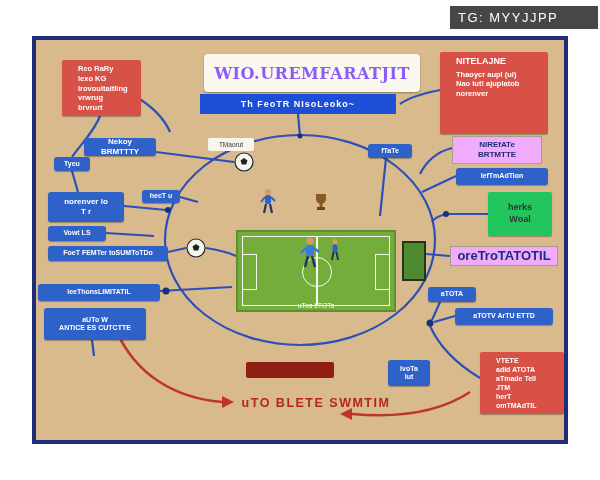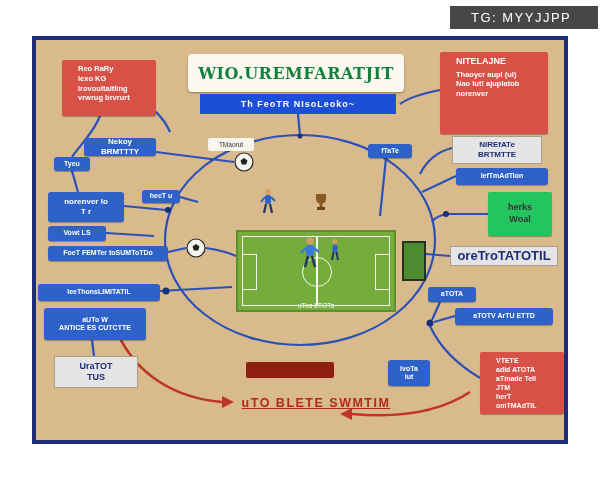--- a/index.html
+++ b/index.html
@@ -1,59 +1,59 @@
 <!DOCTYPE html>
 <html><head>
 <meta charset="utf-8">
 <style>
   html,body{margin:0;padding:0;background:#ffffff;}
   .page{position:relative;width:600px;height:480px;background:#ffffff;overflow:hidden;
         font-family:"Liberation Sans",sans-serif;}
   .wm-tg{position:absolute;right:2px;top:6px;width:148px;height:23px;background:#474747;
          color:#fff;font-size:13px;letter-spacing:1.5px;display:flex;align-items:center;
-         padding-left:21px;box-sizing:border-box;margin-left:46px;}
+         padding-left:8px;box-sizing:border-box;margin-left:46px;}
   .wm-site{position:absolute;left:0;top:442px;width:206px;height:26px;background:rgba(55,55,55,0.78);
            color:#fff;font-size:15px;display:flex;align-items:center;padding-left:8px;box-sizing:border-box;}
   .frame{position:absolute;left:32px;top:36px;width:536px;height:408px;box-sizing:border-box;
          border:4px solid #1e2d78;background:#d8ba8c;}
   .overlay{position:absolute;left:0;top:0;width:528px;height:400px;pointer-events:none;}
   .abs{position:absolute;box-sizing:border-box;}
   .pre{white-space:pre-line;}
   .titlebox{background:#fbf8f0;border-radius:4px;display:flex;align-items:center;justify-content:center;
-            font-family:"DejaVu Serif",serif;font-weight:bold;font-size:16px;color:#15803d;
-            letter-spacing:.5px;box-shadow:0 1px 2px rgba(0,0,0,.35);}
+            font-family:"DejaVu Serif",serif;font-weight:bold;font-size:16px;color:#8b5cf6;
+            letter-spacing:.5px;box-shadow:0 1px 2px rgba(0,0,0,.35);margin-left:16px;}
   .subtitle{background:#1d4ed8;color:#fff;display:flex;align-items:center;justify-content:center;
             font-size:9px;letter-spacing:1px;font-weight:bold;}
   .bluebox{background:#2f62c8;color:#fff;border-radius:3px;font-size:8px;font-weight:bold;
            display:flex;align-items:center;justify-content:center;text-align:center;
            padding:1px 3px;line-height:1.2;box-shadow:0 1px 1px rgba(0,0,0,.3);}
   .smallblue{font-size:7px;}
   .redbox{background:#d85146;color:#fff;border-radius:2px;font-size:7.5px;font-weight:bold;
           padding:4px 16px;line-height:1.3;text-align:left;box-shadow:0 1px 1px rgba(0,0,0,.3);}
   .redbox .hd{font-size:9px;margin-bottom:2px;}
-  .graybox{background:#e5e5e5;border:1px solid #a89f8a;color:#1e2d78;font-weight:bold;font-size:8px;
+  .graybox{background:#f0abfc;border:1px solid #a89f8a;color:#1e2d78;font-weight:bold;font-size:8px;
            display:flex;align-items:center;justify-content:center;text-align:center;line-height:1.25;}
   .whitebox{background:#22c55e;color:#333;font-weight:bold;font-size:9px;border-radius:2px;
             display:flex;align-items:center;justify-content:center;text-align:center;line-height:1.3;
             box-shadow:0 1px 1px rgba(0,0,0,.3);}
   .tinywhite{background:#f8f5ec;color:#333;font-size:6.5px;display:flex;align-items:center;
              justify-content:center;border-radius:2px;}
   .pitch{background:#74ad3c;border:2px solid #5c8f2e;}
   .pitch-inner{position:absolute;inset:4px;border:1.5px solid rgba(255,255,255,.92);}
   .pitch-half{position:absolute;left:50%;top:4px;bottom:4px;width:1.5px;background:rgba(255,255,255,.92);}
   .pitch-circle{position:absolute;left:50%;top:50%;width:28px;height:28px;margin:-14px 0 0 -14px;
                 border:1.5px solid rgba(255,255,255,.92);border-radius:50%;}
   .pen{position:absolute;top:50%;width:14px;height:34px;margin-top:-17px;
        border:1.5px solid rgba(255,255,255,.92);}
   .pen-l{left:4px;border-left:none;}
   .pen-r{right:4px;border-right:none;}
   .pitch-caption{position:absolute;left:0;right:0;bottom:1px;text-align:center;color:#fff;font-size:7px;}
   .goal{background:#4e8a2f;border:2px solid #26331f;}
   .redbar{background:#8e1d12;border-radius:2px;}
-  .bottomtext{color:#b5271d;font-weight:bold;font-size:12.5px;letter-spacing:1.5px;text-align:center;text-decoration:underline;}
+  .bottomtext{color:#b5271d;font-weight:bold;font-size:12.5px;letter-spacing:1.5px;text-align:center;}
 </style>
 </head>
 <body>
 
 <div class="page">
 
   <div class="wm-tg">TG: MYYJJPP</div>
 
   <div class="frame">
 
@@ -97,43 +97,41 @@
       </g>
       <g fill="#bf3527">
         <polygon points="186,356 198,362 186,368"></polygon>
         <polygon points="316,368 304,374 316,380"></polygon>
       </g>
     </svg>
 
     <div class="abs titlebox" style="left:152px;top:14px;width:216px;height:38px">WIO.UREMFARATJIT</div>
     <div class="abs subtitle" style="left:164px;top:54px;width:196px;height:20px">Th FeoTR NIsoLeoko~</div>
 
-    <div class="abs redbox pre" style="left:26px;top:20px;width:94px;height:56px">Reo RaRy
+    <div class="abs redbox pre" style="left:26px;top:20px;width:79px;height:56px">Reo RaRy
 lexo KG
 lrovoultaitling
 vrwrug brvrurt</div>
     <div class="abs redbox" style="left:404px;top:12px;width:108px;height:82px">
       <div class="hd">NITELAJNE</div>
       <div class="pre">Thaoycr aupl (ul)
 Nao lut! ajuplatob
 norenver</div>
     </div>
 
     <div class="abs bluebox pre" style="left:48px;top:98px;width:72px;height:18px">Nekoy
 BRMTTTY</div>
     <div class="abs bluebox smallblue" style="left:18px;top:117px;width:36px;height:14px">Tyeu</div>
     <div class="abs bluebox pre" style="left:12px;top:152px;width:76px;height:30px">norenver lo
 T r</div>
     <div class="abs bluebox smallblue" style="left:12px;top:186px;width:58px;height:15px">Vowt LS</div>
     <div class="abs bluebox smallblue" style="left:12px;top:206px;width:120px;height:15px">FoeT FEMTer toSUMToTDo</div>
     <div class="abs bluebox smallblue" style="left:2px;top:244px;width:122px;height:17px">leeThonsLIMITATIL</div>
     <div class="abs bluebox pre smallblue" style="left:8px;top:268px;width:102px;height:32px">aUTo W
 ANTiCE ES CUTCTTE</div>
-    <div class="abs graybox pre" style="left:18px;top:316px;width:84px;height:32px;font-size:9px">UraTOT
-TUS</div>
 
     <div class="abs graybox pre" style="left:416px;top:96px;width:90px;height:28px">NIREfATe
 BRTMTTE</div>
     <div class="abs bluebox smallblue" style="left:420px;top:128px;width:92px;height:17px">lefTmAdTion</div>
     <div class="abs whitebox pre" style="left:452px;top:152px;width:64px;height:44px">herks
 Woal</div>
     <div class="abs graybox" style="left:414px;top:206px;width:108px;height:20px;font-size:13px">oreTroTATOTIL</div>
     <div class="abs bluebox smallblue" style="left:392px;top:247px;width:48px;height:15px">aTOTA</div>
     <div class="abs bluebox smallblue" style="left:419px;top:268px;width:98px;height:17px">aTOTV ArTU ETTD</div>
     <div class="abs redbox pre" style="left:444px;top:312px;width:84px;height:62px;font-size:7px">VTETE

